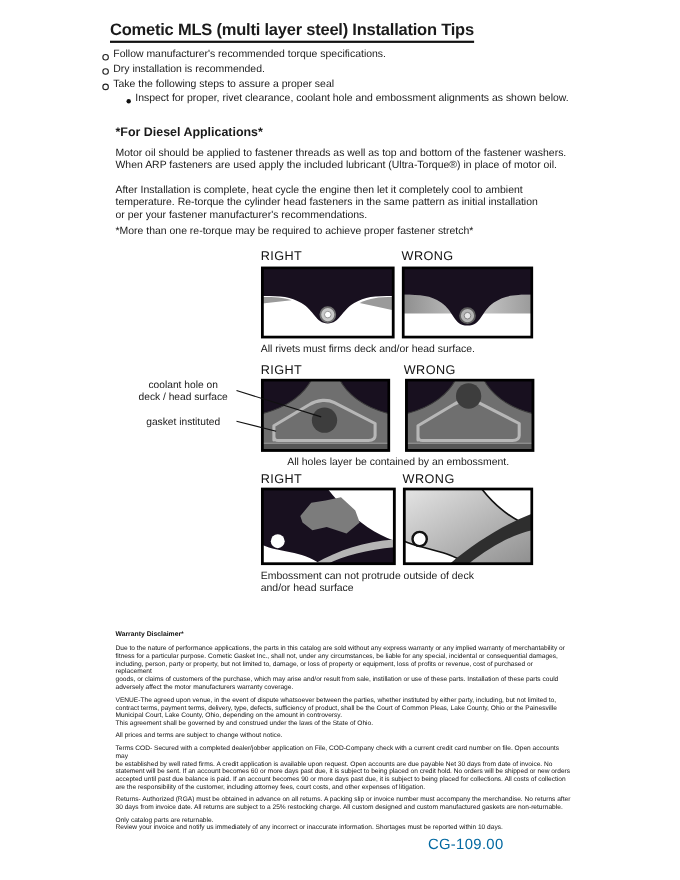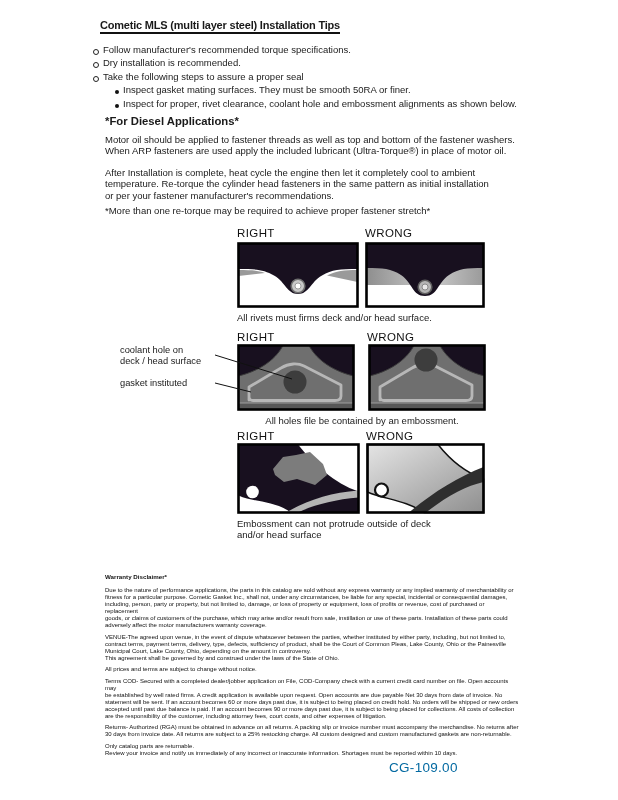--- a/index.html
+++ b/index.html
@@ -1,20 +1,20 @@
 <!DOCTYPE html>
 <html><head>
 <meta charset="utf-8">
 <style>
   html,body{margin:0;padding:0;background:#fff;}
   .page{position:relative;width:618px;height:800px;background:#fff;overflow:hidden;
         font-family:"Liberation Sans",sans-serif;color:#1a1a1a;}
   .abs{position:absolute;}
 
-  .title{left:100px;top:19px;font-size:11px;font-weight:bold;letter-spacing:-0.2px;
+  .title{left:100px;top:19px;font-size:15px;font-weight:bold;letter-spacing:-0.2px;
          border-bottom:2px solid #111;padding-bottom:1px;}
 
   .bullets{left:93px;top:43px;font-size:9.5px;}
   .b-row{display:flex;align-items:center;line-height:13.4px;}
   .b-row.sub{padding-left:22px;}
   .o-marker{width:4px;height:4px;border:1px solid #222;border-radius:50%;margin:4.5px 4px 0 0;flex:none;}
   .dot-marker{width:4px;height:4px;background:#111;border-radius:50%;margin:4.5px 4px 0 0;flex:none;}
 
   .h-diesel{left:105px;top:115px;font-size:11.3px;font-weight:bold;}
   .para{left:105px;width:424px;font-size:9.5px;line-height:11.3px;white-space:pre-line;}
@@ -29,21 +29,21 @@
   .f2-r{left:117px;width:118px;} .f2-w{left:247px;width:120px;}
   .f3-r{left:0;width:123px;} .f3-w{left:129px;width:119px;}
   .panel{position:absolute;display:block;}
   .fig1 .pL{left:0;top:15px;} .fig1 .pR{left:128px;top:15px;}
   .fig2 .pL{left:117px;top:13px;} .fig2 .pR{left:247px;top:13px;}
   .fig3 .pL{left:0;top:13px;} .fig3 .pR{left:129px;top:13px;}
   .fig-caption{position:absolute;font-size:9.5px;line-height:11px;white-space:pre-line;}
   .cap1{left:0;top:85px;width:248px;}
   .cap2{left:117px;top:84px;width:250px;text-align:center;}
   .cap3{left:0;top:88px;width:248px;}
-  .callout{position:absolute;font-size:9.3px;line-height:10.5px;text-align:left;white-space:pre-line;}
+  .callout{position:absolute;font-size:9.3px;line-height:10.5px;text-align:center;white-space:pre-line;}
   .co1{left:0;top:14px;width:93px;}
   .co2{left:0;top:47px;width:93px;}
   .overlay{position:absolute;left:0;top:0;pointer-events:none;}
 
   .disclaimer{left:105px;top:573px;width:414px;font-size:6px;line-height:7px;color:#111;}
   .disclaimer h4{margin:0 0 7px 0;font-size:6.2px;font-weight:bold;}
   .disclaimer p{margin:0 0 4.5px 0;white-space:pre-line;}
 
   .docnum{left:389px;top:760px;font-size:13.5px;letter-spacing:.3px;color:#0369a1;}
 </style>
@@ -59,24 +59,20 @@
       <span class="o-marker"></span>
       <span>Follow manufacturer's recommended torque specifications.</span>
     </div>
     <div class="b-row">
       <span class="o-marker"></span>
       <span>Dry installation is recommended.</span>
     </div>
     <div class="b-row">
       <span class="o-marker"></span>
       <span>Take the following steps to assure a proper seal</span>
-    </div>
-    <div class="b-row sub">
-      <span class="dot-marker"></span>
-      <span>Inspect gasket mating surfaces.  They must be smooth 50RA or finer.</span>
     </div>
     <div class="b-row sub">
       <span class="dot-marker"></span>
       <span>Inspect for proper, rivet clearance, coolant hole and embossment alignments as shown below.</span>
     </div>
   </div>
 
   <div class="abs h-diesel">*For Diesel Applications*</div>
   <div class="abs para p1">Motor oil should be applied to fastener threads as well as top and bottom of the fastener washers.
 When ARP fasteners are used apply the included lubricant (Ultra-Torque®) in place of motor oil.</div>
@@ -150,21 +146,21 @@
       <rect x="1.5" y="59" width="115" height="6" fill="#575757"></rect>
       <line x1="1.5" y1="59" x2="116.5" y2="59" stroke="#9e9e9e" stroke-width="1"></line>
       <rect x="1.5" y="1.5" width="115" height="64" fill="none" stroke="#000000" stroke-width="2.6"></rect>
     </svg>
 
     <svg class="overlay" width="368" height="98">
       <line x1="95" y1="24" x2="172" y2="48" stroke="#111111" stroke-width="1"></line>
       <line x1="95" y1="52" x2="131" y2="61" stroke="#111111" stroke-width="1"></line>
     </svg>
 
-    <div class="fig-caption cap2">All holes file be contained by an embossment.</div>
+    <div class="fig-caption cap2">All holes layer be contained by an embossment.</div>
   </div>
 
   <div class="fig fig3">
     <div class="fig-label f3-r">RIGHT</div>
     <div class="fig-label f3-w">WRONG</div>
 
     <svg class="panel pL" width="123" height="71" viewBox="0 0 123 71">
       <rect x="1.5" y="1.5" width="120" height="68" fill="#ffffff"></rect>
       <path d="M1.5,1.5 H61 C77,22 97,40 121.5,48.5 V69.5 H54 C37,57.5 17,59.5 1.5,52.5 Z" fill="#18101f"></path>
       <path fill="#b5b5b5" d="M49,69.5 C71,57 94,49.5 121.5,47.5 V54.5 C97,56.5 75,62.5 61,69.5 Z"></path>

